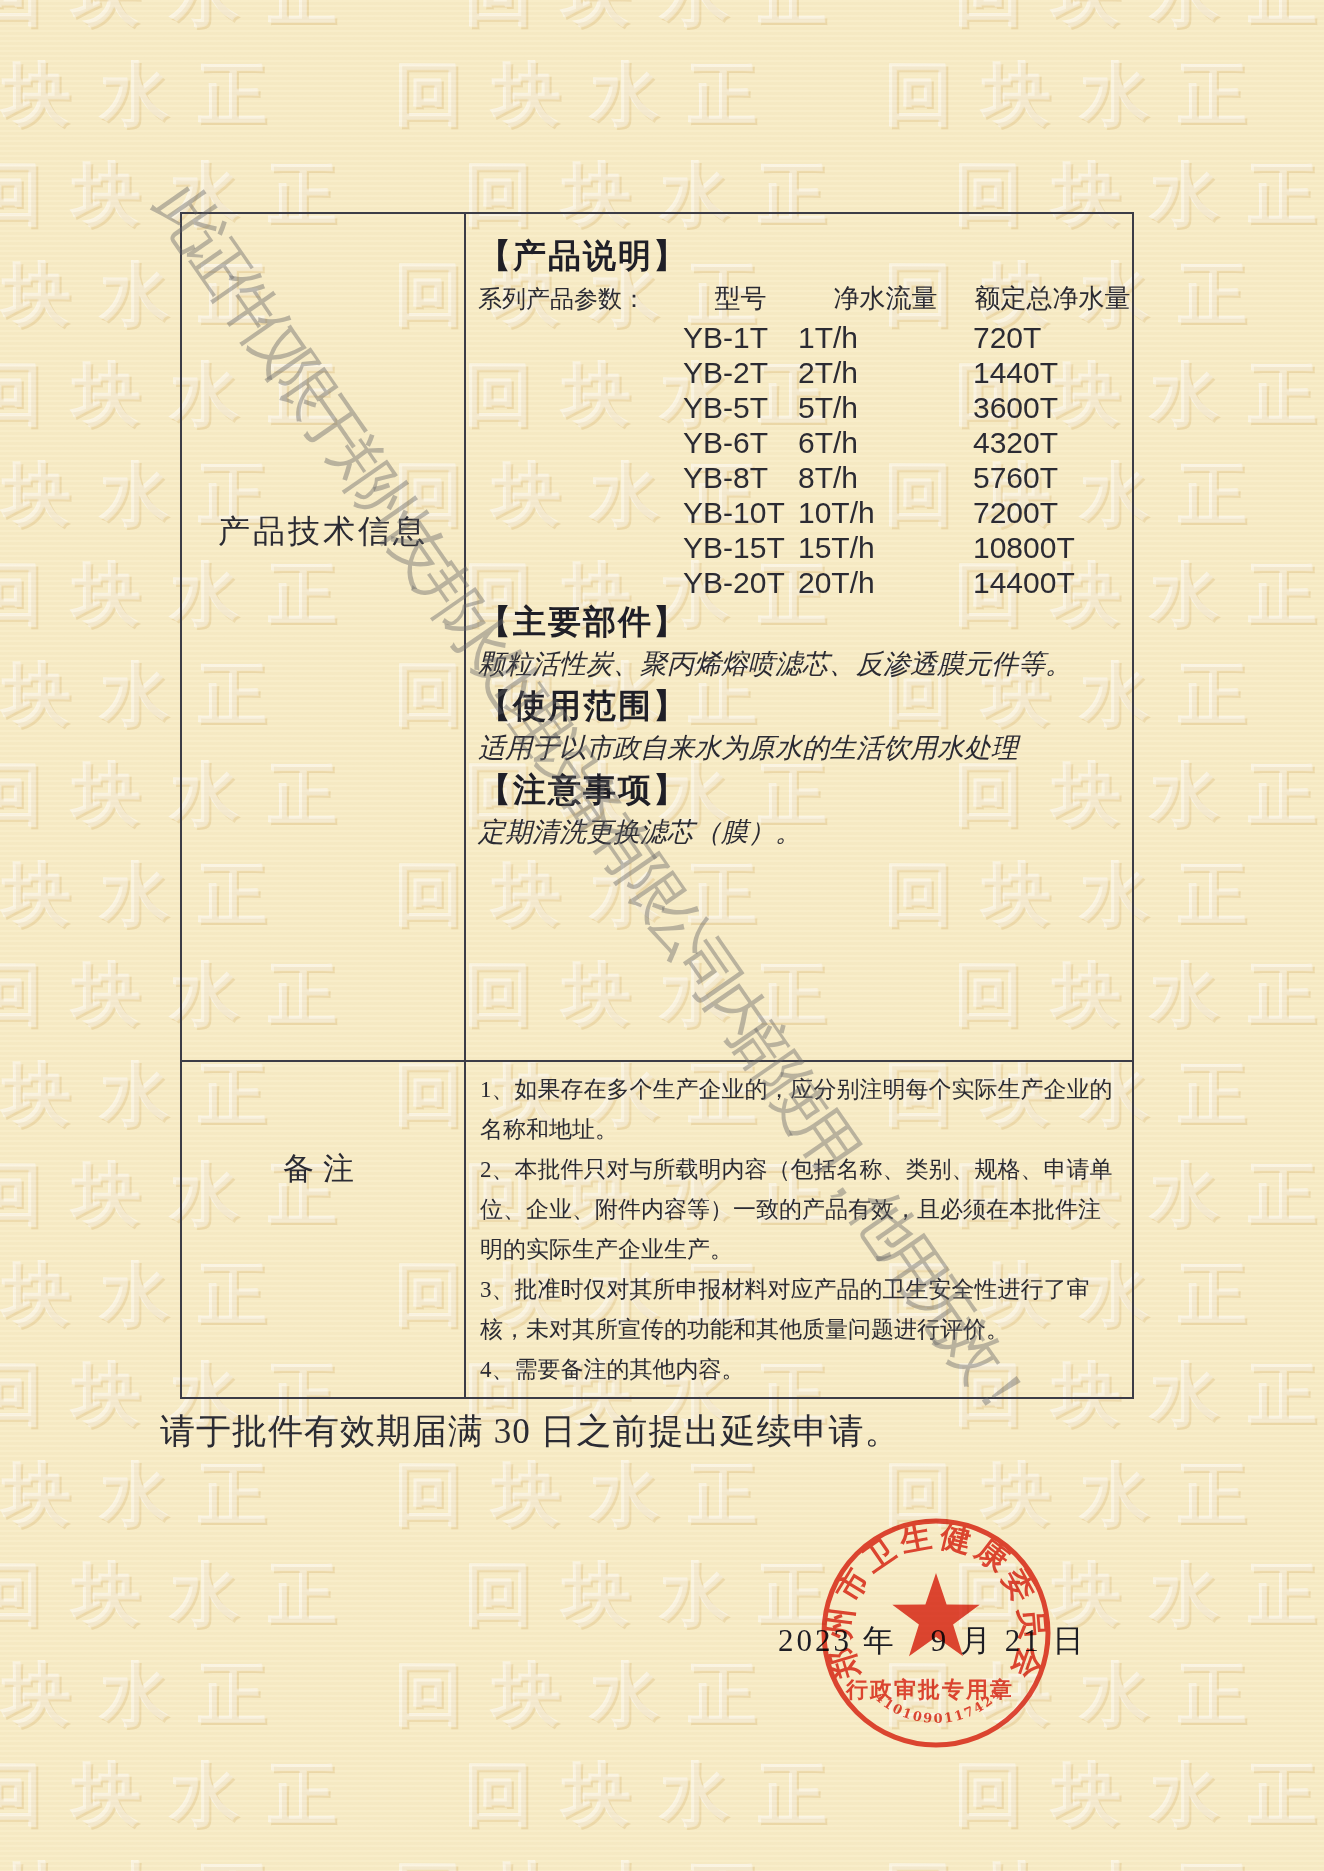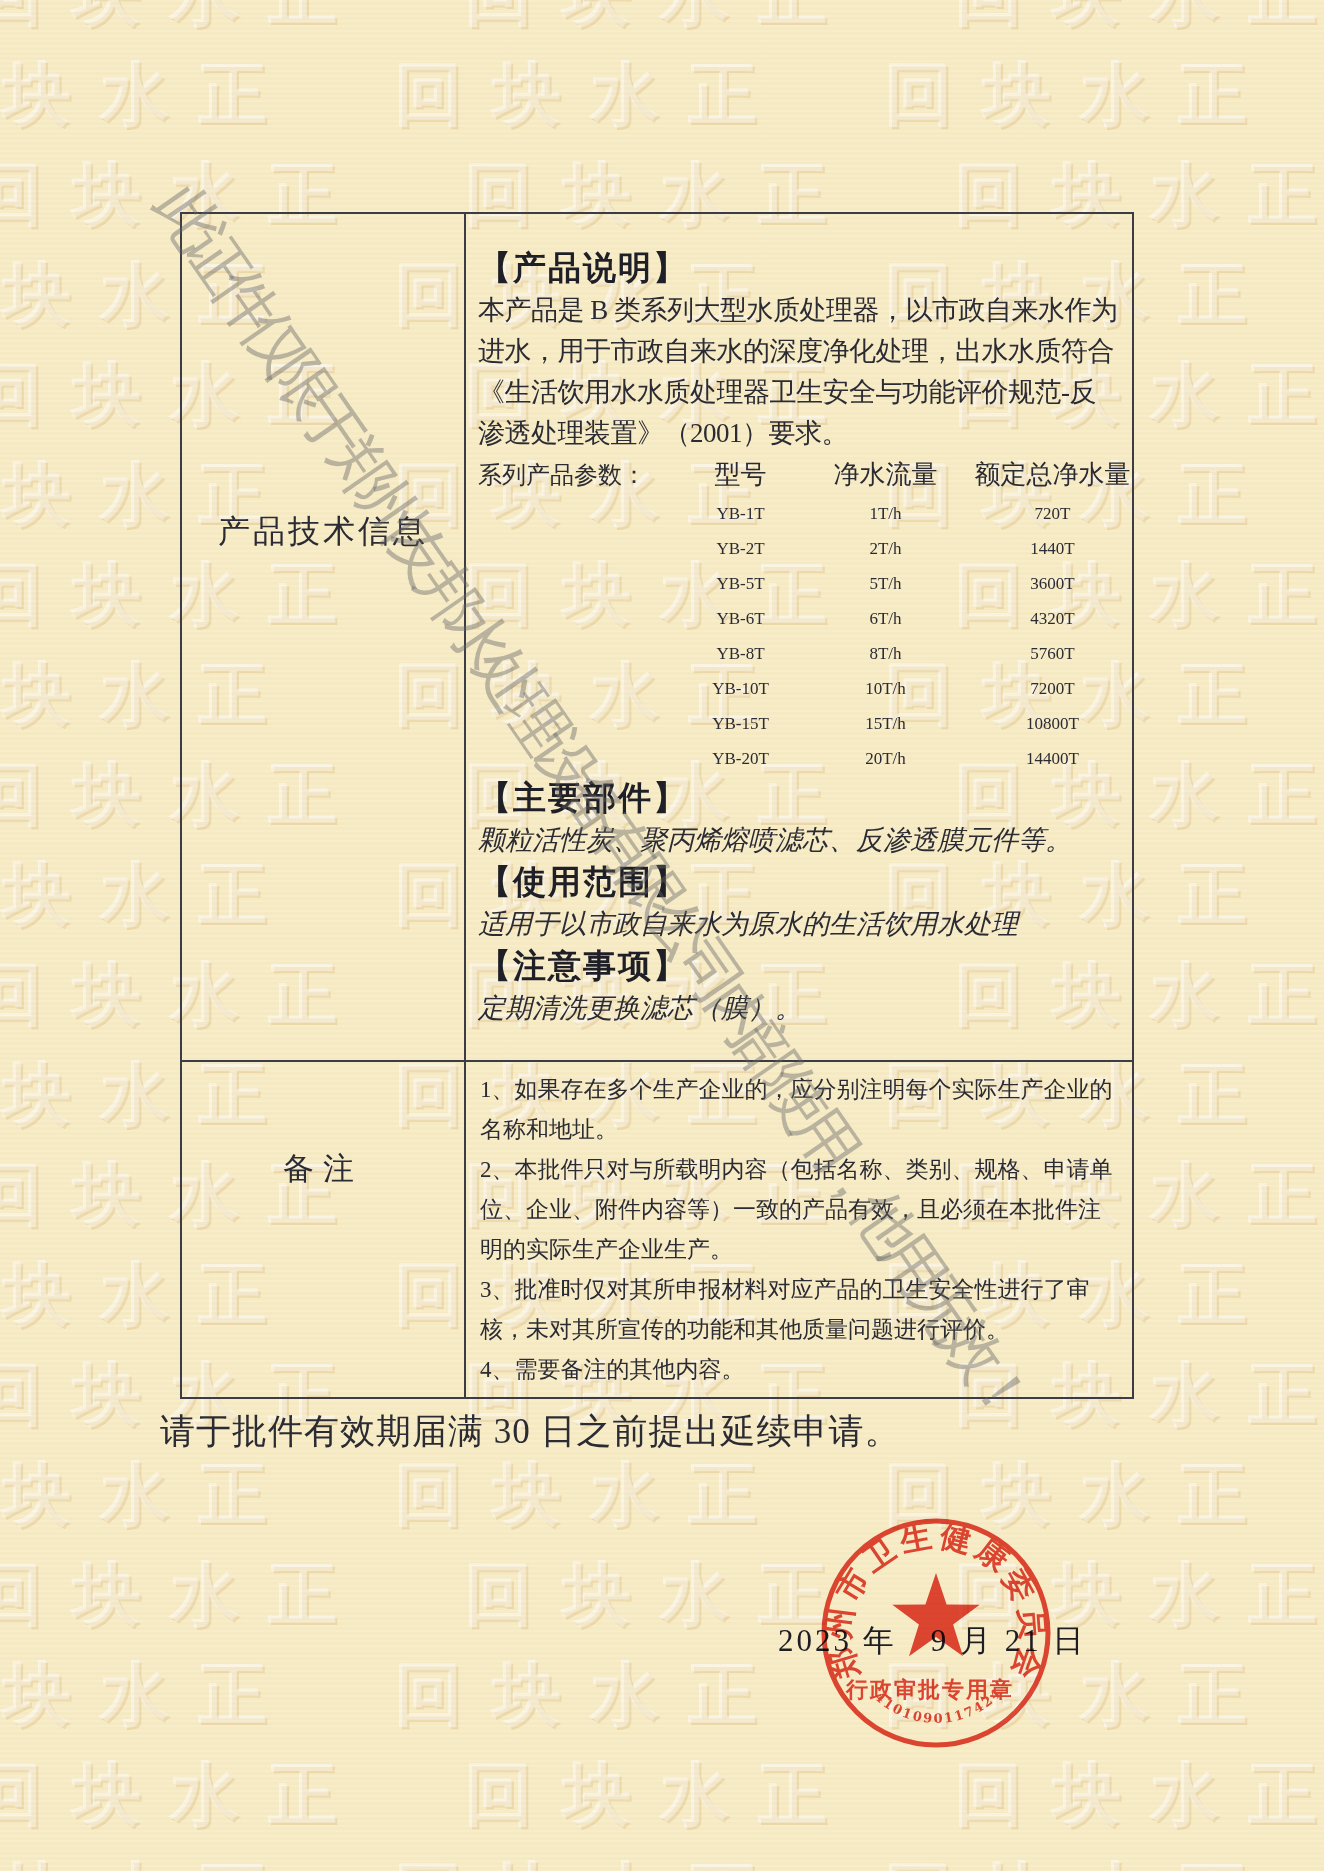--- a/index.html
+++ b/index.html
@@ -37,33 +37,33 @@
     display:grid;grid-template-columns:284px 1fr;grid-template-rows:848px 1fr;
     border:2px solid #3c3c46;
   }
   .cell{box-sizing:border-box;}
   .cell-label{
     border-right:2px solid #3c3c46;display:flex;justify-content:center;
   }
   .row-top{border-bottom:2px solid #3c3c46;}
   .label-text-1{margin-top:296px;font-size:32px;letter-spacing:3px;white-space:nowrap;}
   .label-text-2{margin-top:86px;font-size:31px;letter-spacing:9px;white-space:nowrap;}
-  .cell-content{padding:12px 6px 0 12px;overflow:hidden;}
+  .cell-content{padding:0 6px 0 12px;overflow:hidden;}
   .sec-heading{
     font-size:33px;font-weight:700;color:#1f1f27;height:44px;line-height:44px;
     letter-spacing:2px;white-space:nowrap;
   }
   .sec-heading.first{margin-top:20px;}
   .para-line{font-size:27px;line-height:41px;letter-spacing:-0.5px;white-space:nowrap;}
   .params{margin-top:0;}
   .params-row{display:grid;grid-template-columns:205px 115px 175px 159px;height:35px;line-height:35px;}
   .params-header{height:42px;line-height:42px;}
   .params-label{font-size:24px;white-space:nowrap;}
   .pc{text-align:center;font-size:26px;white-space:nowrap;}
-  .params-row .val{text-align:center;font-size:17px;font-family:Liberation Serif, serif;}
+  .params-row .val{text-align:left;font-size:30px;font-family:Liberation Sans, sans-serif;}
   .plain-line{font-size:27px;line-height:40px;letter-spacing:0;white-space:nowrap;font-style:italic;}
   .remarks-content{padding:8px 0 0 14px;}
   .remark-line{font-size:23px;line-height:40px;white-space:nowrap;}
   
   .renewal-note{
     position:absolute;left:160px;top:1408px;z-index:4;
     font-size:35px;letter-spacing:1px;white-space:nowrap;
   }
   .issue-date{
     position:absolute;left:778px;top:1620px;z-index:4;
@@ -104,26 +104,20 @@
     </div>
 
   <div class="doc-table">
 
     <div class="cell cell-label row-top">
       <div class="label-text-1">产品技术信息</div>
     </div>
 
     <div class="cell cell-content row-top">
       <div class="sec-heading first">【产品说明】</div>
-      <div>
-        <div class="para-line">本产品是 B 类系列大型水质处理器，以市政自来水作为</div>
-        <div class="para-line">进水，用于市政自来水的深度净化处理，出水水质符合</div>
-        <div class="para-line">《生活饮用水水质处理器卫生安全与功能评价规范-反</div>
-        <div class="para-line">渗透处理装置》（2001）要求。</div>
-      </div>
 
       <div class="params">
         <div class="params-row params-header">
           <span class="params-label">系列产品参数：</span>
           <span class="pc">型号</span>
           <span class="pc">净水流量</span>
           <span class="pc">额定总净水量</span>
         </div>
         <div class="params-row">
           <span></span>

